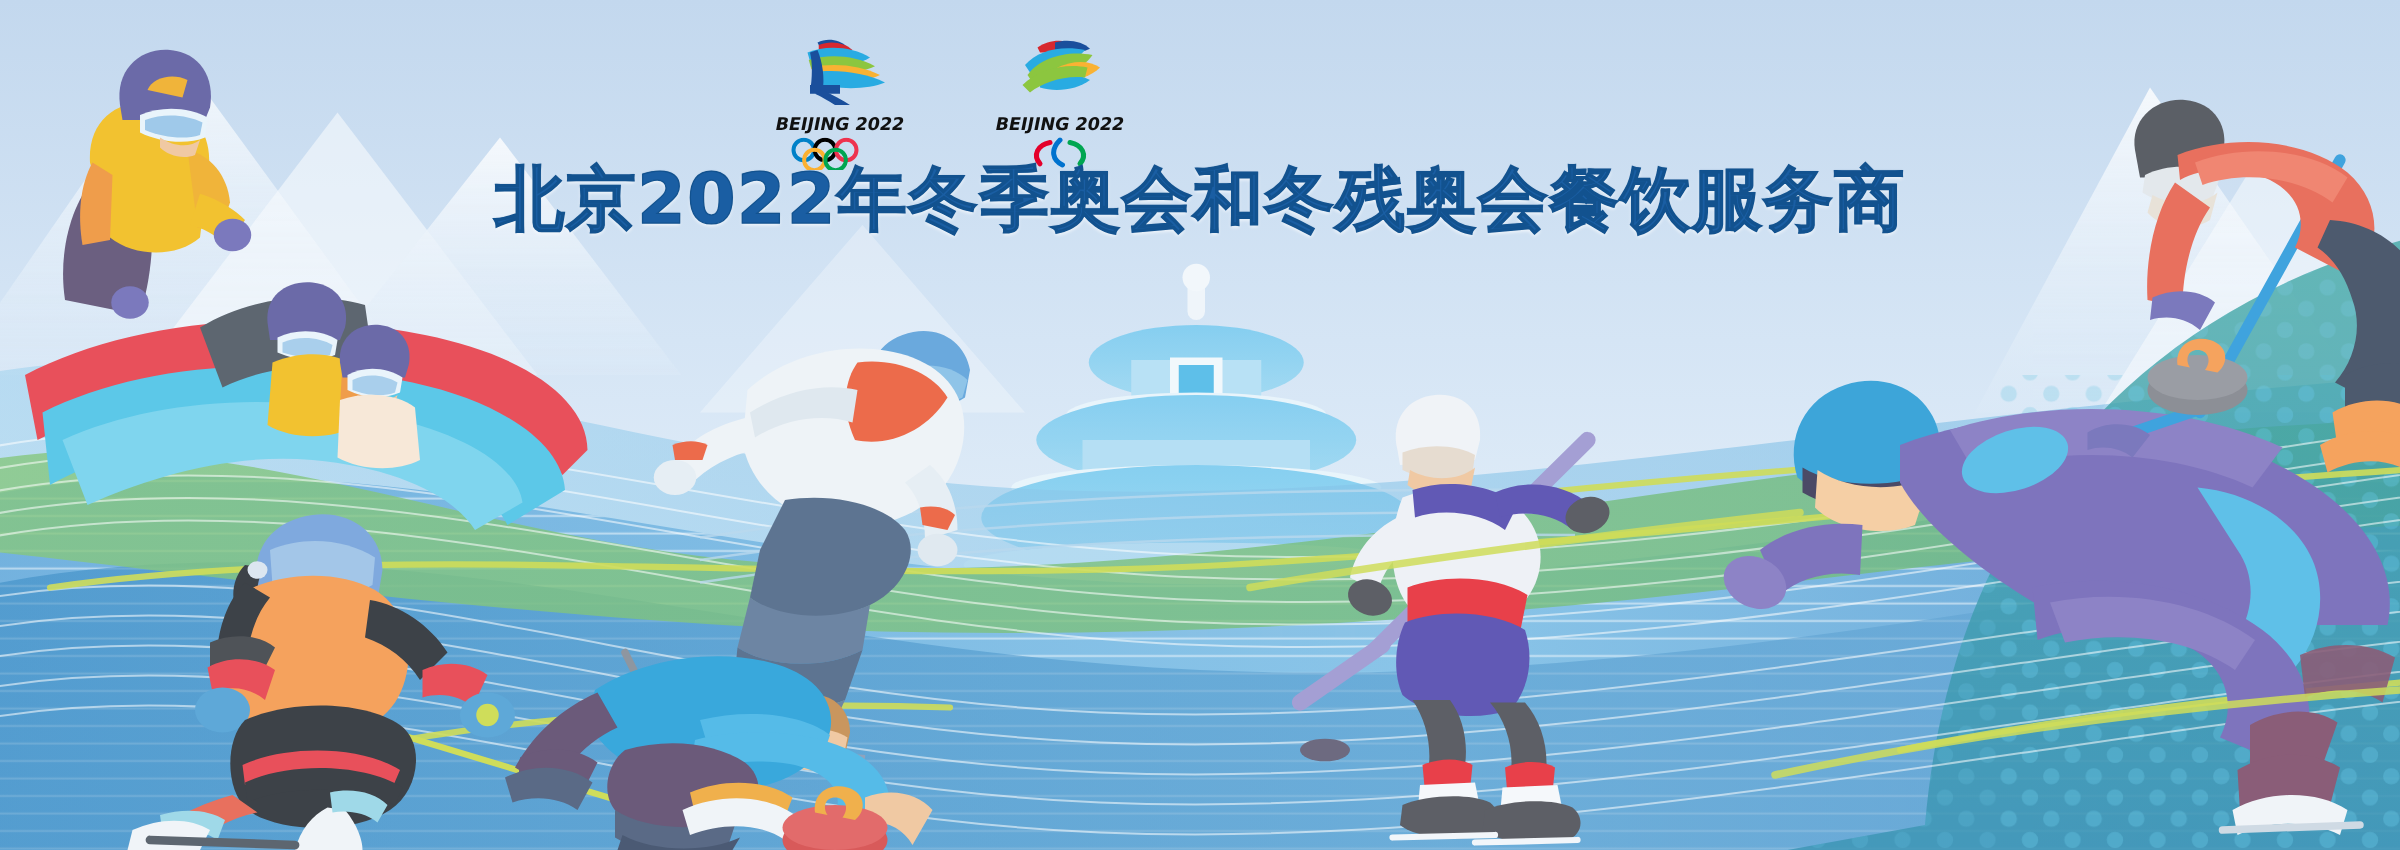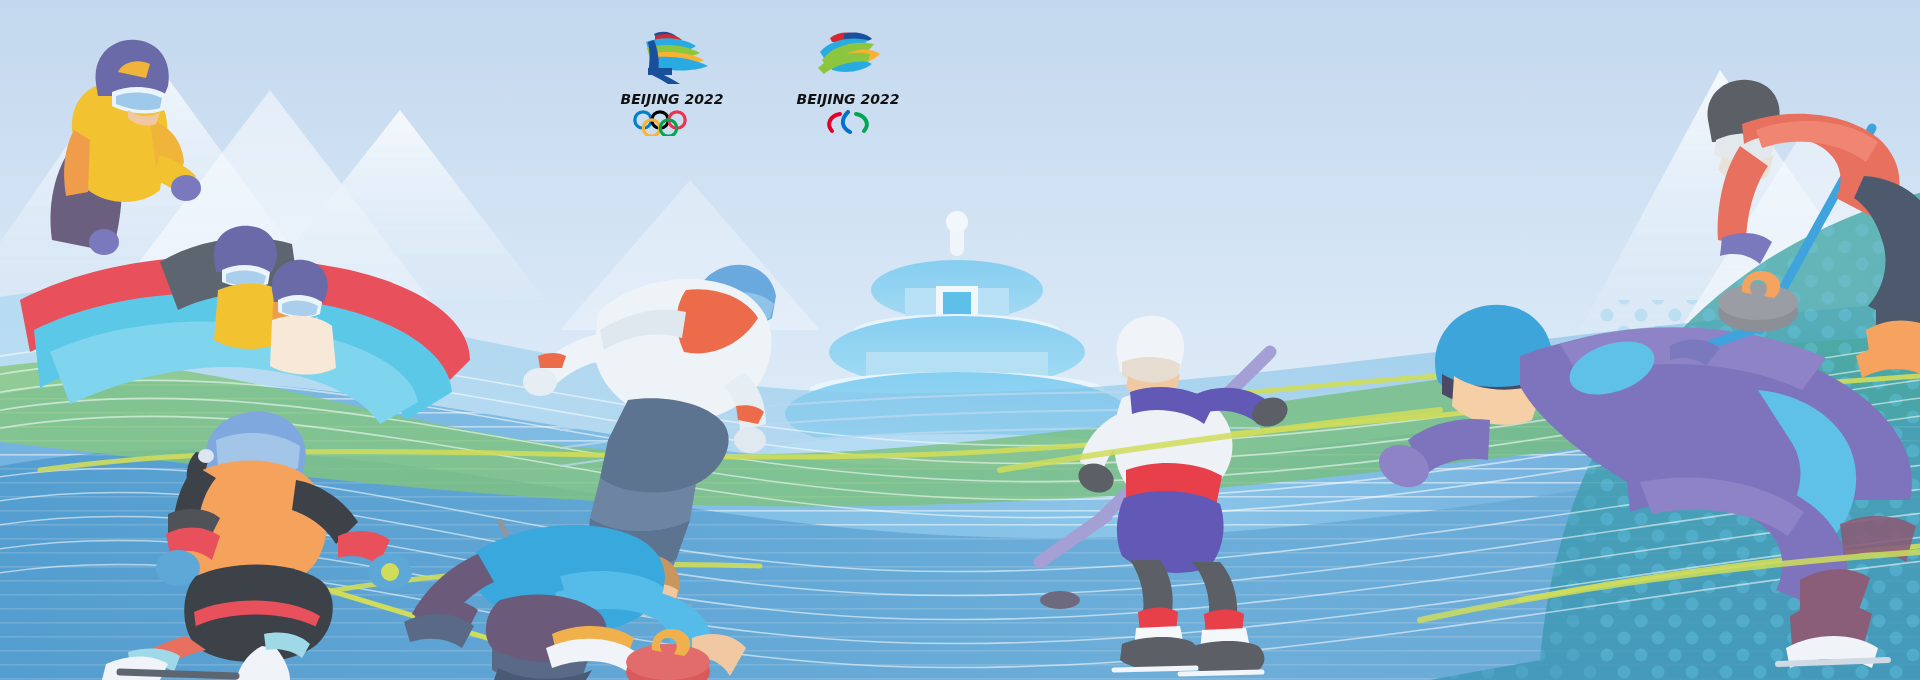--- a/index.html
+++ b/index.html
@@ -407,14 +407,15 @@
       <svg class="logo-sym" viewBox="0 0 60 26" width="60">
         <g fill="none" stroke-width="4" stroke-linecap="round">
           <path d="M22 4 C12 6 8 14 14 21" stroke="#e4002b"></path>
           <path d="M30 2 C22 10 24 18 32 22" stroke="#0072ce"></path>
           <path d="M38 4 C48 6 52 14 46 21" stroke="#00a651"></path>
         </g>
       </svg>
     </div>
   </div>
 
+  <div id="headline">北京2022年冬季奥会和冬残奥会餐饮服务商</div>
 
 </div>
 
 </body></html>

